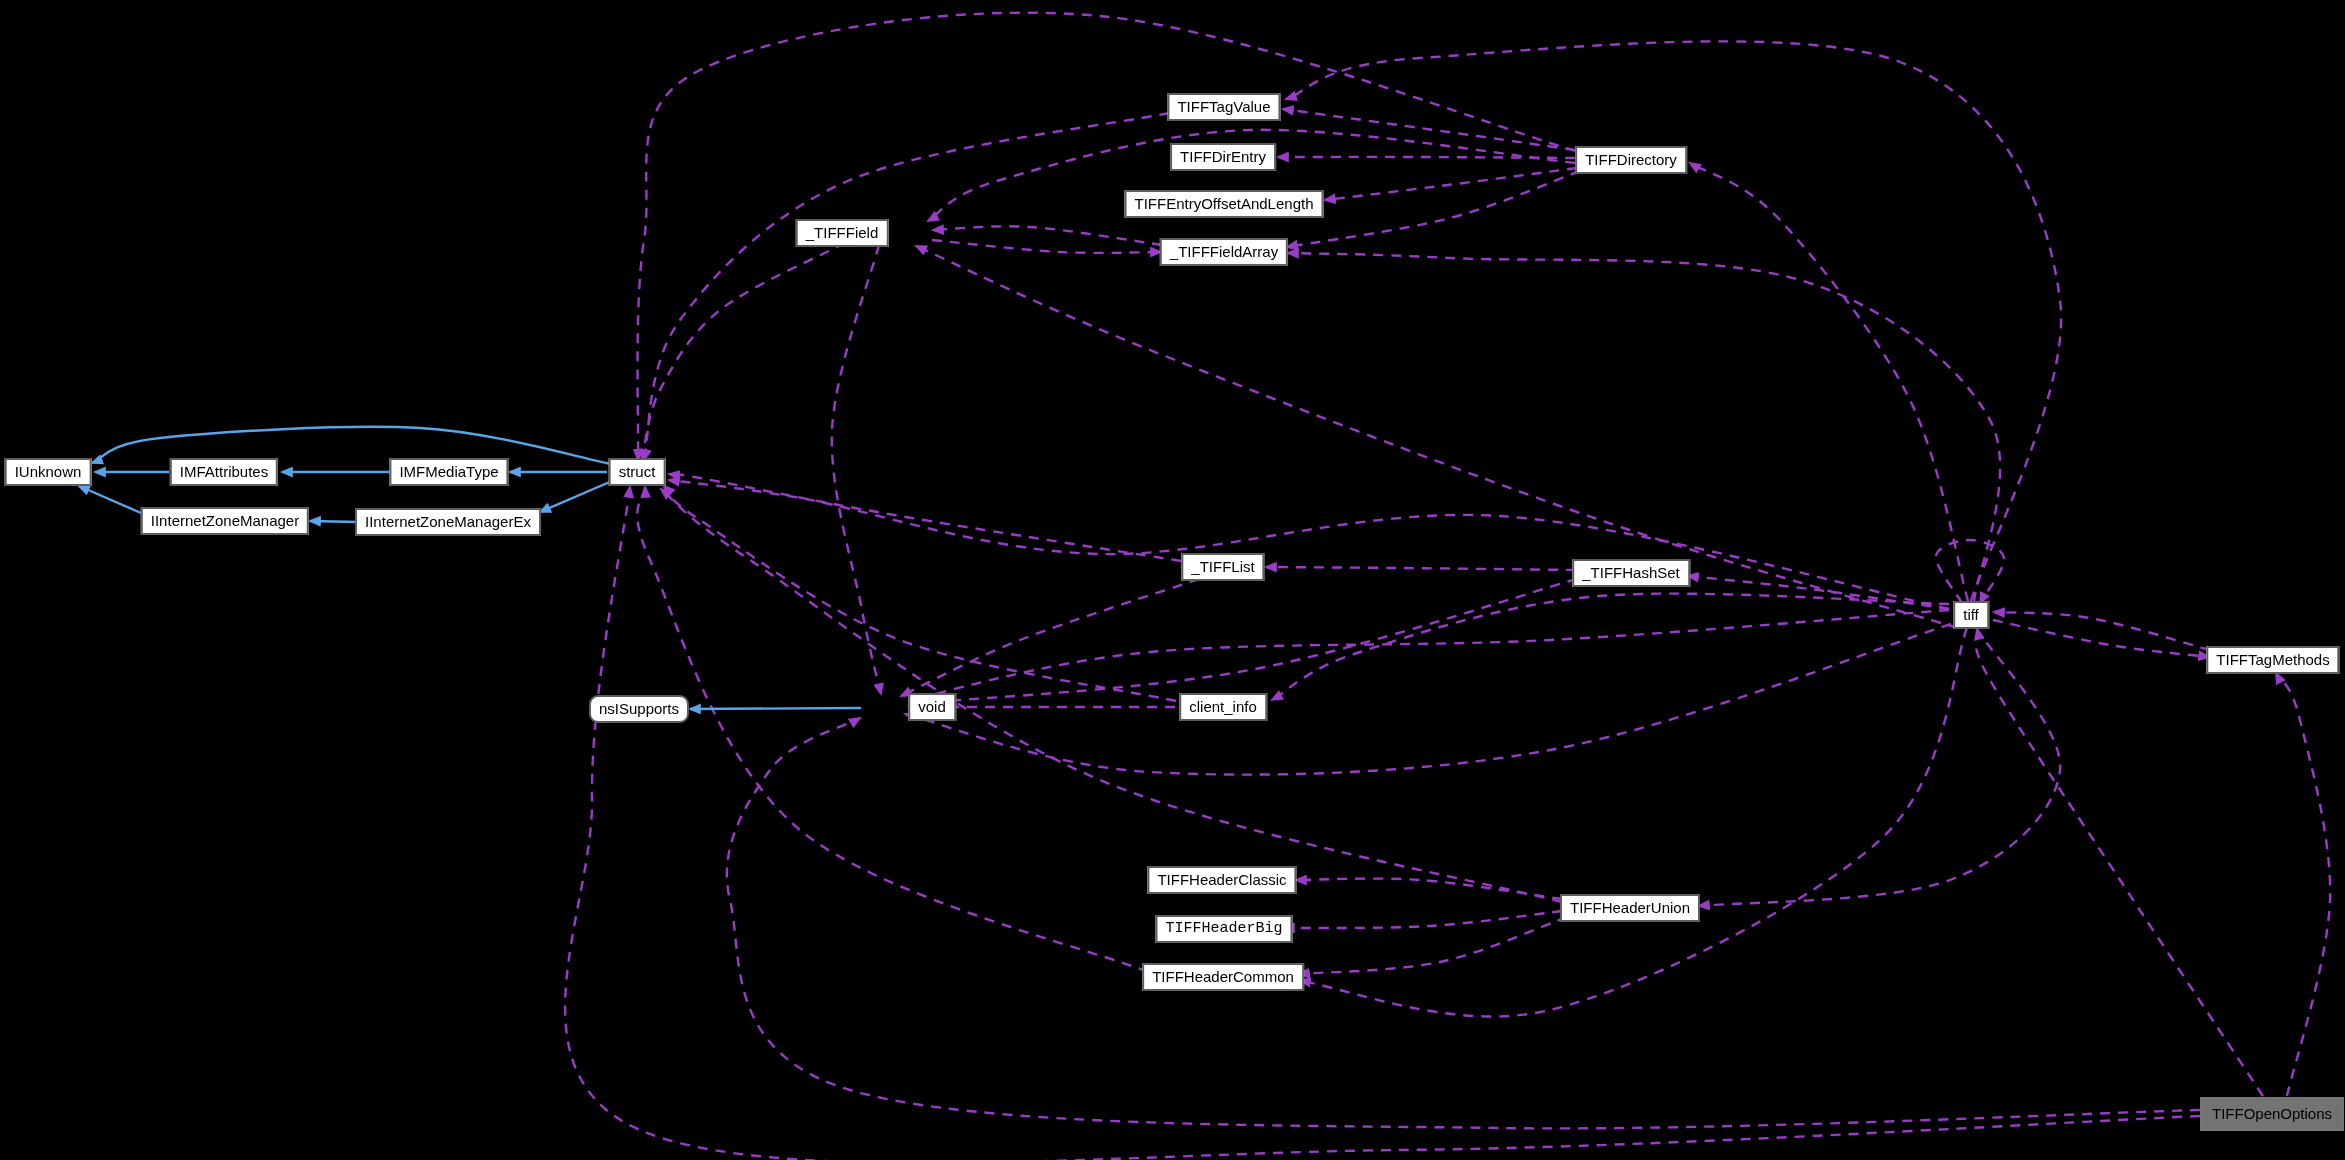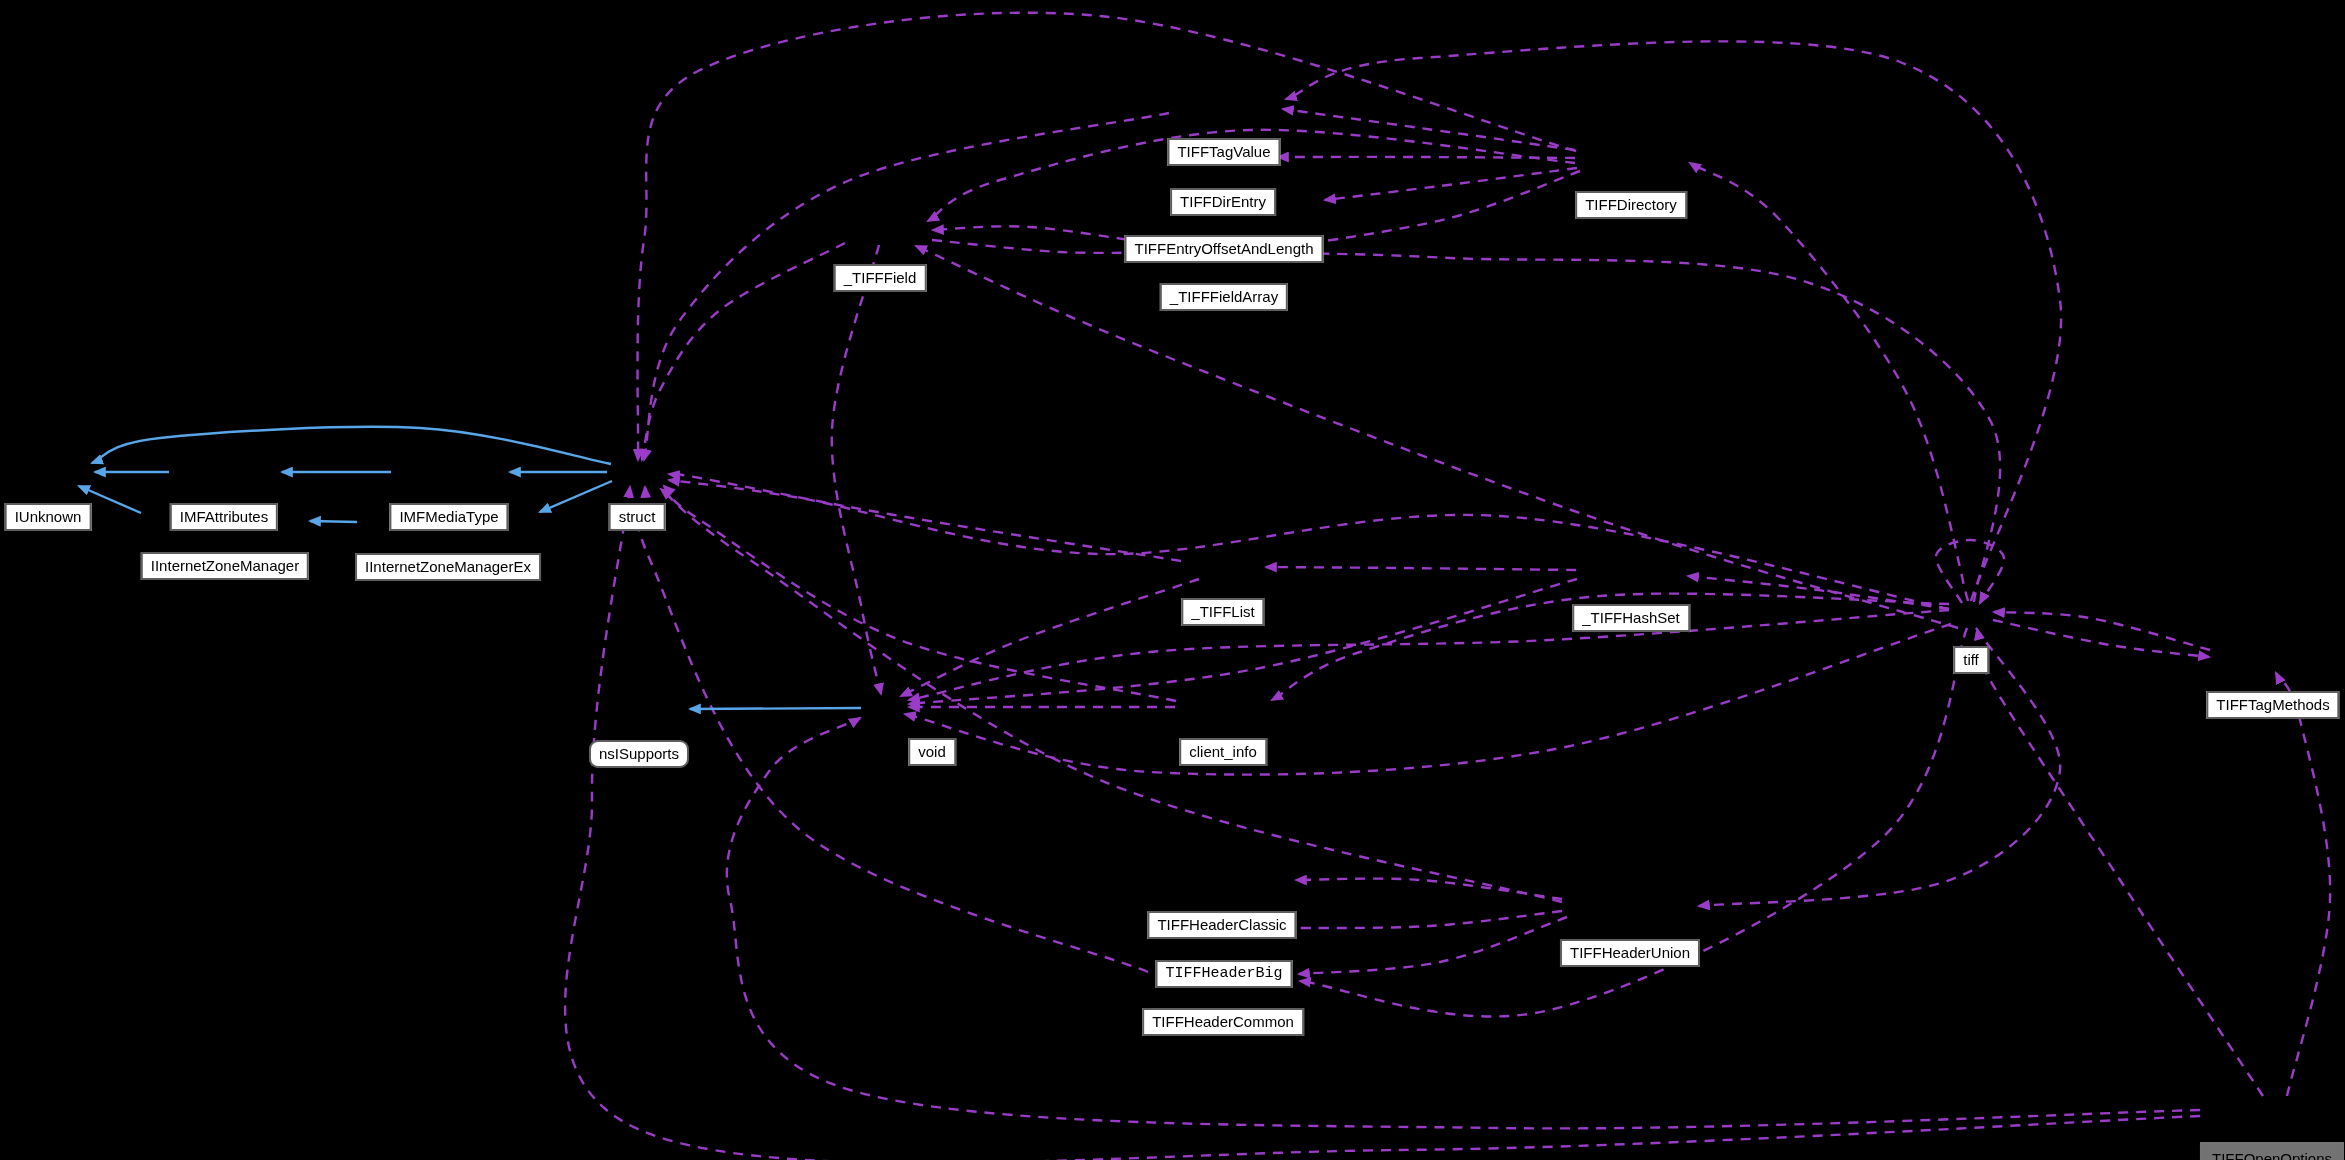--- a/index.html
+++ b/index.html
@@ -19,21 +19,20 @@
     background:#ffffff;
     border:2px solid #5e5e5e;
     color:#000000;
     font-size:15px;
     line-height:20px;
     padding:2px 8px;
     white-space:nowrap;
     box-sizing:border-box;
     text-align:left;
     cursor:pointer;
-    margin-top:45px;
   }
   .node.hl{
     background:#737373;
     border-color:#757575;
     padding:5px 10px;
   }
 </style>
 </head>
 <body>
 
@@ -93,21 +92,21 @@
       <path d="M611,464 C579.2,458.0 495.2,432.3 420,428 C344.8,423.7 214.7,432.2 160,438 C105.3,443.8 103.3,458.8 92,463" class="edge inherits" stroke="#58a6e8" marker-end="url(#arrow-inherits)"></path>
       <path d="M141,513 L79,486" class="edge inherits" stroke="#58a6e8" marker-end="url(#arrow-inherits)"></path>
       <path d="M357,522 L310,521" class="edge inherits" stroke="#58a6e8" marker-end="url(#arrow-inherits)"></path>
       <path d="M612,481 L540,512" class="edge inherits" stroke="#58a6e8" marker-end="url(#arrow-inherits)"></path>
       <path d="M861,708 L690,709" class="edge inherits" stroke="#58a6e8" marker-end="url(#arrow-inherits)"></path>
     </svg>
     <div class="node" style="left: 1224px; top: 107px;">TIFFTagValue</div>
     <div class="node" style="left: 1223px; top: 157px;">TIFFDirEntry</div>
     <div class="node" style="left: 1631px; top: 160px;">TIFFDirectory</div>
     <div class="node" style="left: 1224px; top: 204px;">TIFFEntryOffsetAndLength</div>
-    <div class="node" style="left: 880px; top: 233px;">_TIFFField</div>
+    <div class="node" style="left: 842px; top: 233px;">_TIFFField</div>
     <div class="node" style="left: 1224px; top: 252px;">_TIFFFieldArray</div>
     <div class="node" style="left: 48px; top: 472px;">IUnknown</div>
     <div class="node" style="left: 224px; top: 472px;">IMFAttributes</div>
     <div class="node" style="left: 449px; top: 472px;">IMFMediaType</div>
     <div class="node" style="left: 637px; top: 472px;">struct</div>
     <div class="node" style="left: 225px; top: 521px;">IInternetZoneManager</div>
     <div class="node" style="left: 448px; top: 522px;">IInternetZoneManagerEx</div>
     <div class="node" style="left: 1223px; top: 567px;">_TIFFList</div>
     <div class="node" style="left: 1631px; top: 573px;">_TIFFHashSet</div>
     <div class="node" style="left: 1971px; top: 615px;">tiff</div>

